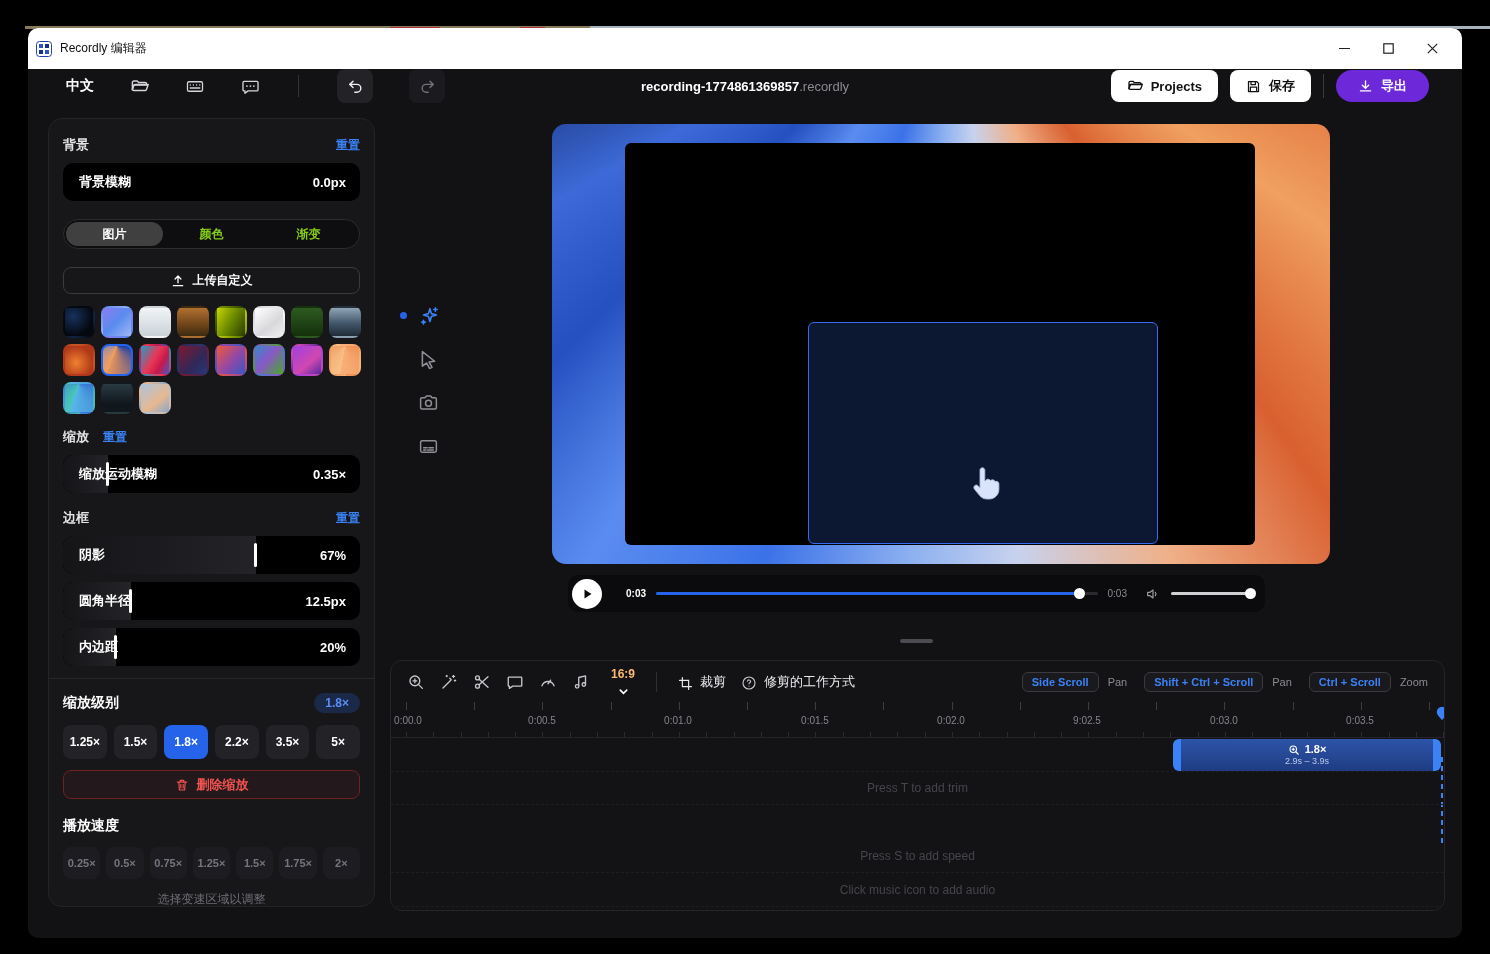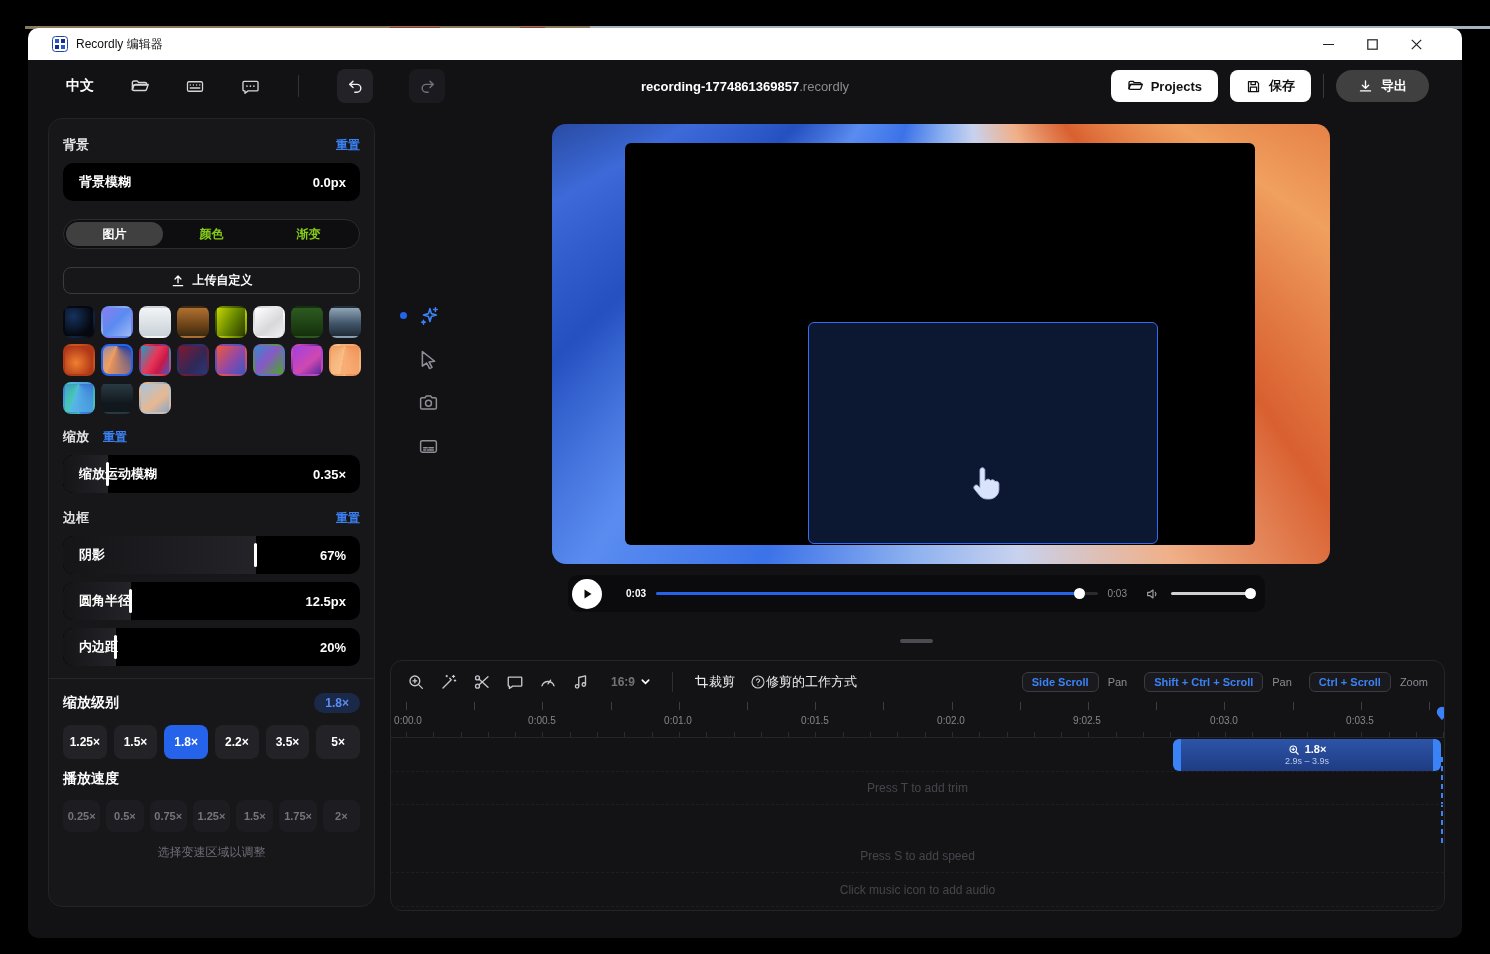--- a/index.html
+++ b/index.html
@@ -7,40 +7,40 @@
     font-family:"Liberation Sans","DejaVu Sans",sans-serif; }
 
   
   #desktop-strip { position:absolute; left:0; top:26px; width:1490px; height:3px;
     background:linear-gradient(90deg,#000 0 25px,#8a7a5c 25px 590px,#a7b3bc 590px 1490px); }
   .strip-red { position:absolute; top:27px; height:2px; background:#a83434; }
 
   
   #window { position:absolute; left:28px; top:28px; width:1434px; height:910px;
     background:#121214; border-radius:10px; overflow:hidden; }
-  #titlebar { position:absolute; left:0; top:0; right:0; height:32px; background:#ffffff;
-    display:flex; align-items:center; padding:0 24px; }
+  #titlebar { position:absolute; left:0; top:0; right:0; height:41px; background:#ffffff;
+    display:flex; align-items:center; padding:0 8px; }
   #titlebar .title { font-size:12px; color:#111; margin-left:8px; }
   .win-controls { margin-left:auto; display:flex; align-items:center; }
   .win-btn { width:44px; height:28px; display:flex; align-items:center; justify-content:center; color:#222; }
 
   
   #topbar { position:absolute; left:0; top:32px; right:0; height:52px; display:flex; align-items:center; padding:0 33px 0 38px; }
   .tb-left { display:flex; align-items:center; gap:36px; }
   .lang-btn { color:#fff; font-weight:bold; font-size:14px; }
   .tb-icon { color:#d6d6da; display:flex; }
   .tb-div { width:1px; height:22px; background:#333338; margin:0 2px; }
   .undo-btn,.redo-btn { width:36px; height:34px; border-radius:8px; background:#232327; display:flex; align-items:center; justify-content:center; }
   .redo-btn { background:#1b1b1f; }
   #filename-wrap { position:absolute; left:50%; transform:translateX(-50%); top:0; height:52px; display:flex; align-items:center; font-size:13px; }
   #filename-wrap .fname { color:#fff; font-weight:bold; }
   #filename-wrap .fext { color:#8a8a92; }
   .tb-right { margin-left:auto; display:flex; align-items:center; gap:12px; }
   .btn-white { height:32px; background:#fff; color:#111; border-radius:8px; display:flex; align-items:center; gap:8px; padding:0 16px; font-size:13px; font-weight:bold; }
-  .btn-blue { height:32px; background:#404040; color:#fff; border-radius:16px; display:flex; align-items:center; gap:8px; padding:0 22px; font-size:13px; font-weight:bold; }
+  .btn-blue { height:32px; background:#6d28d9; color:#fff; border-radius:16px; display:flex; align-items:center; gap:8px; padding:0 22px; font-size:13px; font-weight:bold; }
   .tb-div2 { width:1px; height:24px; background:#38383d; }
 
   
   #sidebar { position:absolute; left:20px; top:90px; width:327px; height:789px;
     background:#17171a; border:1px solid #242428; border-radius:14px; padding:17px 14px 0 14px; overflow:hidden; }
   .sec-head { display:flex; align-items:center; font-size:13px; font-weight:bold; color:#e4e4e7; height:18px; margin-bottom:9px; }
   .reset-link { color:#3b82f6; font-size:12px; font-weight:bold; }
   .reset-right { margin-left:auto; }
   .reset-near { margin-left:14px; }
   .slider { position:relative; height:38px; background:#000; border-radius:10px; margin-bottom:8px;
@@ -112,23 +112,23 @@
   #vol-track { position:relative; width:80px; height:3px; background:#d0d0d4; border-radius:2px; margin-left:10px; }
   #vol-track .v-knob { position:absolute; right:-5px; top:-4px; width:11px; height:11px; border-radius:50%; background:#fff; }
 
   #drag-handle { position:absolute; left:872px; top:611px; width:33px; height:4px; background:#4b4b52; border-radius:2px; }
 
   
   #timeline { position:absolute; left:362px; top:632px; width:1055px; height:251px;
     background:#131316; border:1px solid #242429; border-radius:12px; overflow:hidden; }
   #tl-toolbar { position:absolute; left:0; top:0; right:0; height:41px; display:flex; align-items:center; padding:0 16px; gap:15px; }
   .tl-icon { display:flex; color:#c6c6cc; }
-  #aspect { display:flex; align-items:center; gap:5px; color:#737373; font-size:12px; font-weight:bold; margin-left:6px; }
+  #aspect { display:flex; align-items:center; gap:5px; color:#fdba74; font-size:12px; font-weight:bold; margin-left:6px;flex-direction:column; }
   .tl-div { width:1px; height:20px; background:#2e2e33; margin:0 6px; }
-  .tl-label-btn { display:flex; align-items:center; gap:0; color:#e8e8ec; font-size:13px; }
+  .tl-label-btn { display:flex; align-items:flex-end; gap:7px; color:#e8e8ec; font-size:13px; }
   #tl-right { margin-left:auto; display:flex; align-items:center; gap:9px; }
   .kb-pill { border:1px solid #3a3a40; border-radius:6px; padding:3px 9px; color:#3b82f6; font-size:11px; font-weight:bold; background:#1a1a1e; }
   .kb-action { color:#8a8a92; font-size:11px; margin-right:8px; }
 
   #tl-ruler { position:absolute; left:0; top:41px; right:0; height:36px; border-bottom:1px solid #242429; }
   .ruler-major { position:absolute; left:15px; right:0; top:0; height:8px;
     background:repeating-linear-gradient(90deg,#3c3c44 0 1px,transparent 1px 68.2px); }
   .ruler-minor { position:absolute; left:15px; right:0; bottom:0; height:5px;
     background:repeating-linear-gradient(90deg,#2b2b31 0 1px,transparent 1px 27.3px); }
   .tick-label { position:absolute; top:13px; transform:translateX(-50%); color:#85858d; font-size:10px; white-space:nowrap; }
@@ -337,20 +337,26 @@
       <span class="zoom-badge">1.8×</span>
     </div>
     <div id="zoom-btns">
       <span class="zoom-btn">1.25×</span>
       <span class="zoom-btn">1.5×</span>
       <span class="zoom-btn active">1.8×</span>
       <span class="zoom-btn">2.2×</span>
       <span class="zoom-btn">3.5×</span>
       <span class="zoom-btn">5×</span>
     </div>
+    <div id="delete-zoom">
+      <svg width="14" height="14" viewBox="0 0 24 24" fill="none" stroke="#ef5350" stroke-width="2" stroke-linecap="round" stroke-linejoin="round">
+          <path d="M4 7h16M9 7V4h6v3M6.5 7l1 13.5h9l1-13.5M10 11v6M14 11v6"></path>
+        </svg>
+      <span>删除缩放</span>
+    </div>
     <div class="big-head">
       <span>播放速度</span>
     </div>
     <div id="speed-btns">
       <span class="speed-btn">0.25×</span>
       <span class="speed-btn">0.5×</span>
       <span class="speed-btn">0.75×</span>
       <span class="speed-btn">1.25×</span>
       <span class="speed-btn">1.5×</span>
       <span class="speed-btn">1.75×</span>

